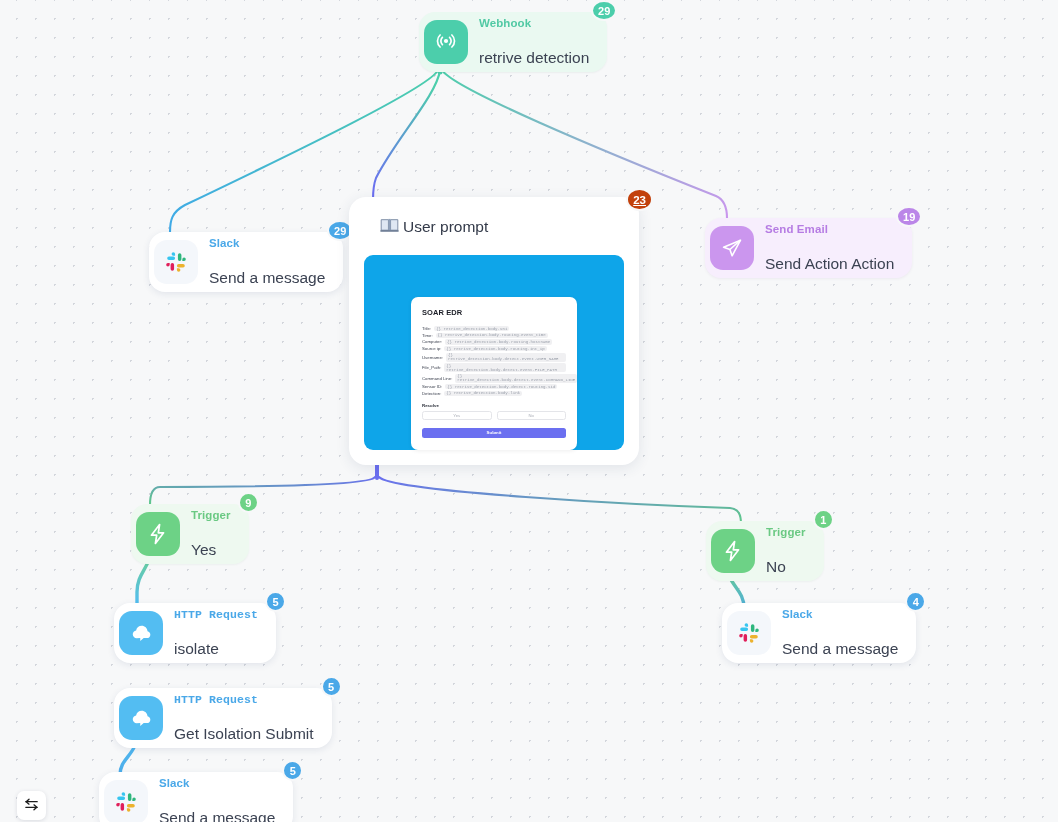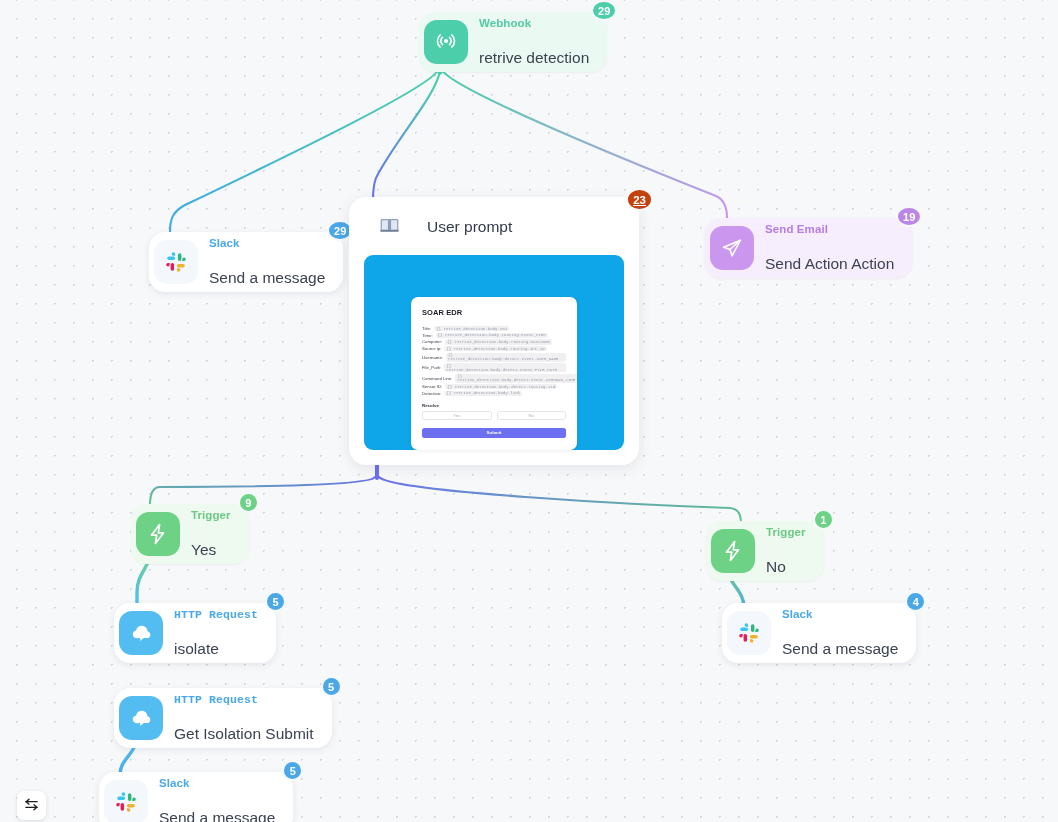--- a/index.html
+++ b/index.html
@@ -81,21 +81,21 @@
   
   #prompt-card {
     position: absolute;
     left: 349px; top: 197px;
     width: 290px; height: 268px;
     background: #fff;
     border-radius: 17px;
     box-shadow: 0 3px 14px rgba(45,60,100,.11);
     padding: 14px 15px 0 15px;
   }
-  #prompt-card .hdr { display: flex; align-items: center; gap: 27px; padding: 3px 0 0 15px; }
+  #prompt-card .hdr { display: flex; align-items: center; gap: 3px; padding: 3px 0 0 15px; }
   #prompt-card .hdr .ptitle { font-size: 15.5px; color: #333a49; }
   #prompt-card .body {
     margin-top: 16px;
     background: #0ea5e9;
     border-radius: 9px;
     height: 195px;
     display: flex;
     align-items: flex-end;
     justify-content: center;
     padding-top: 6px;

